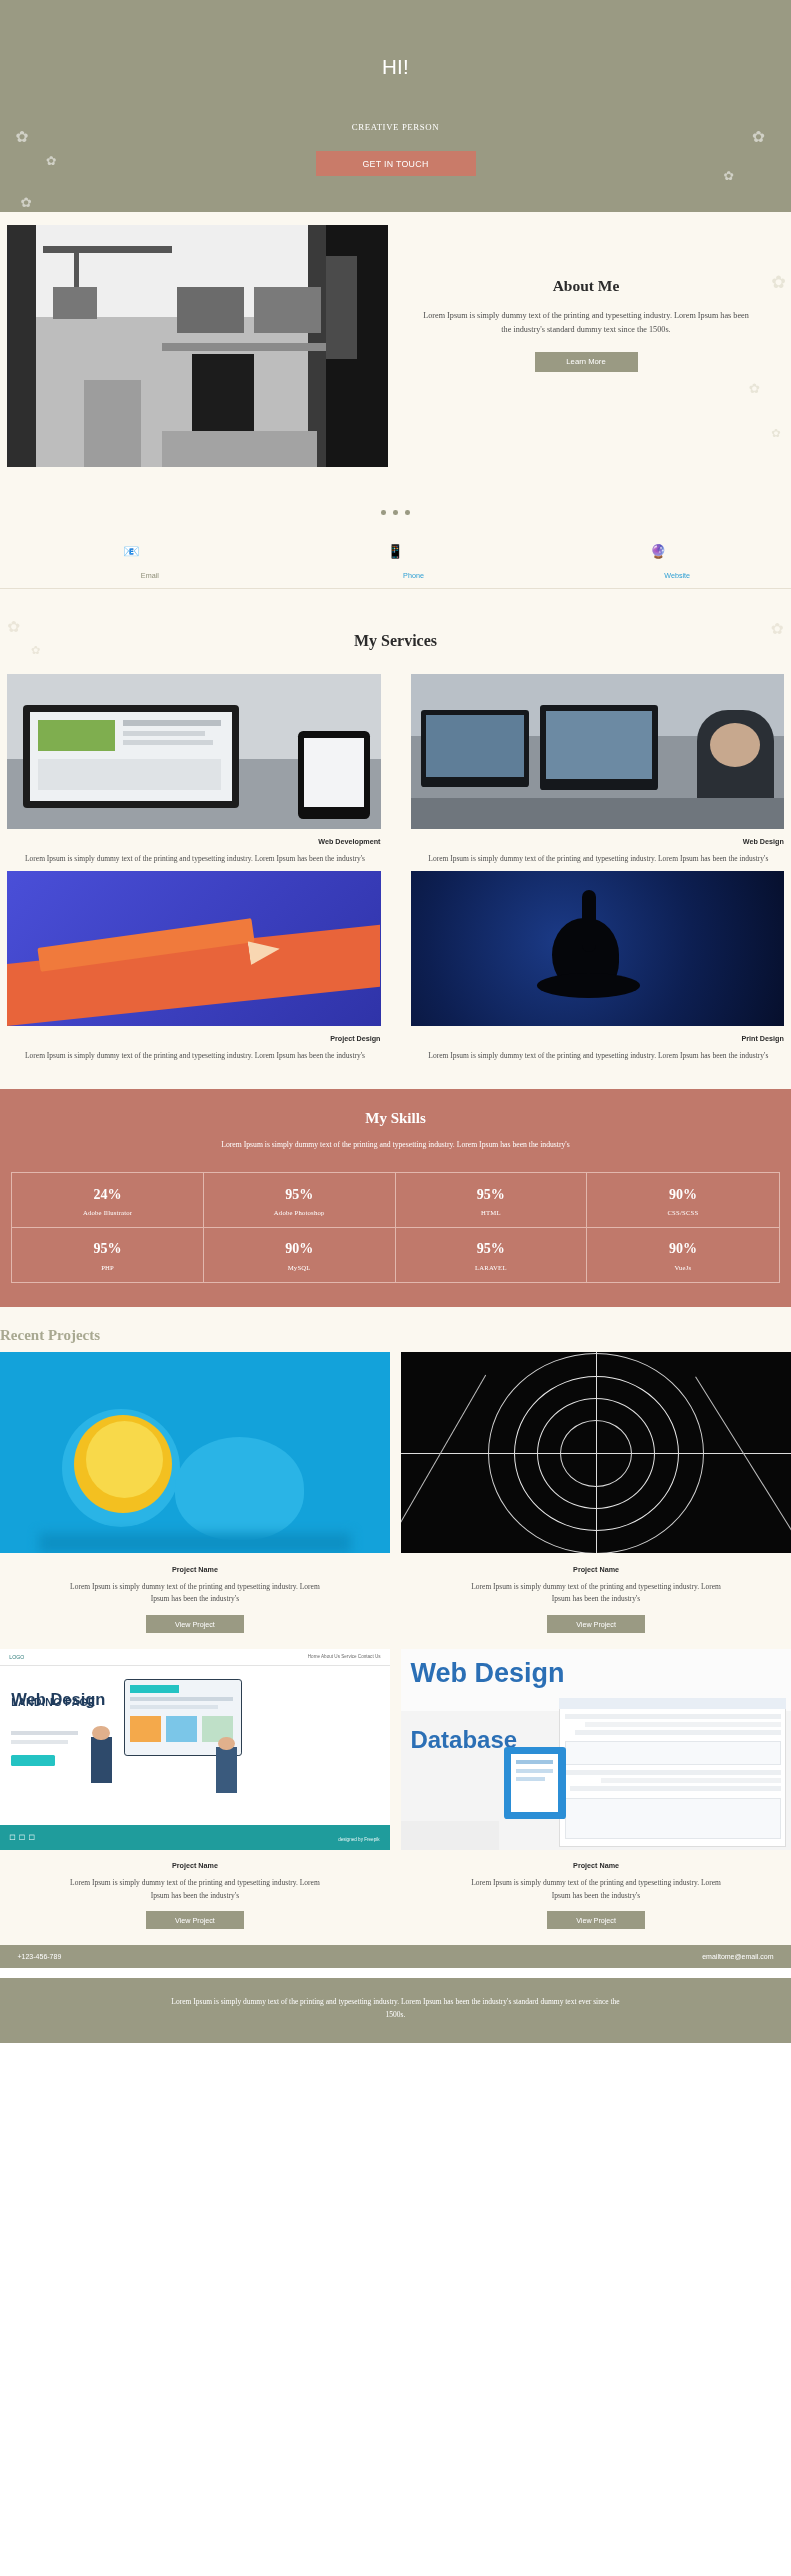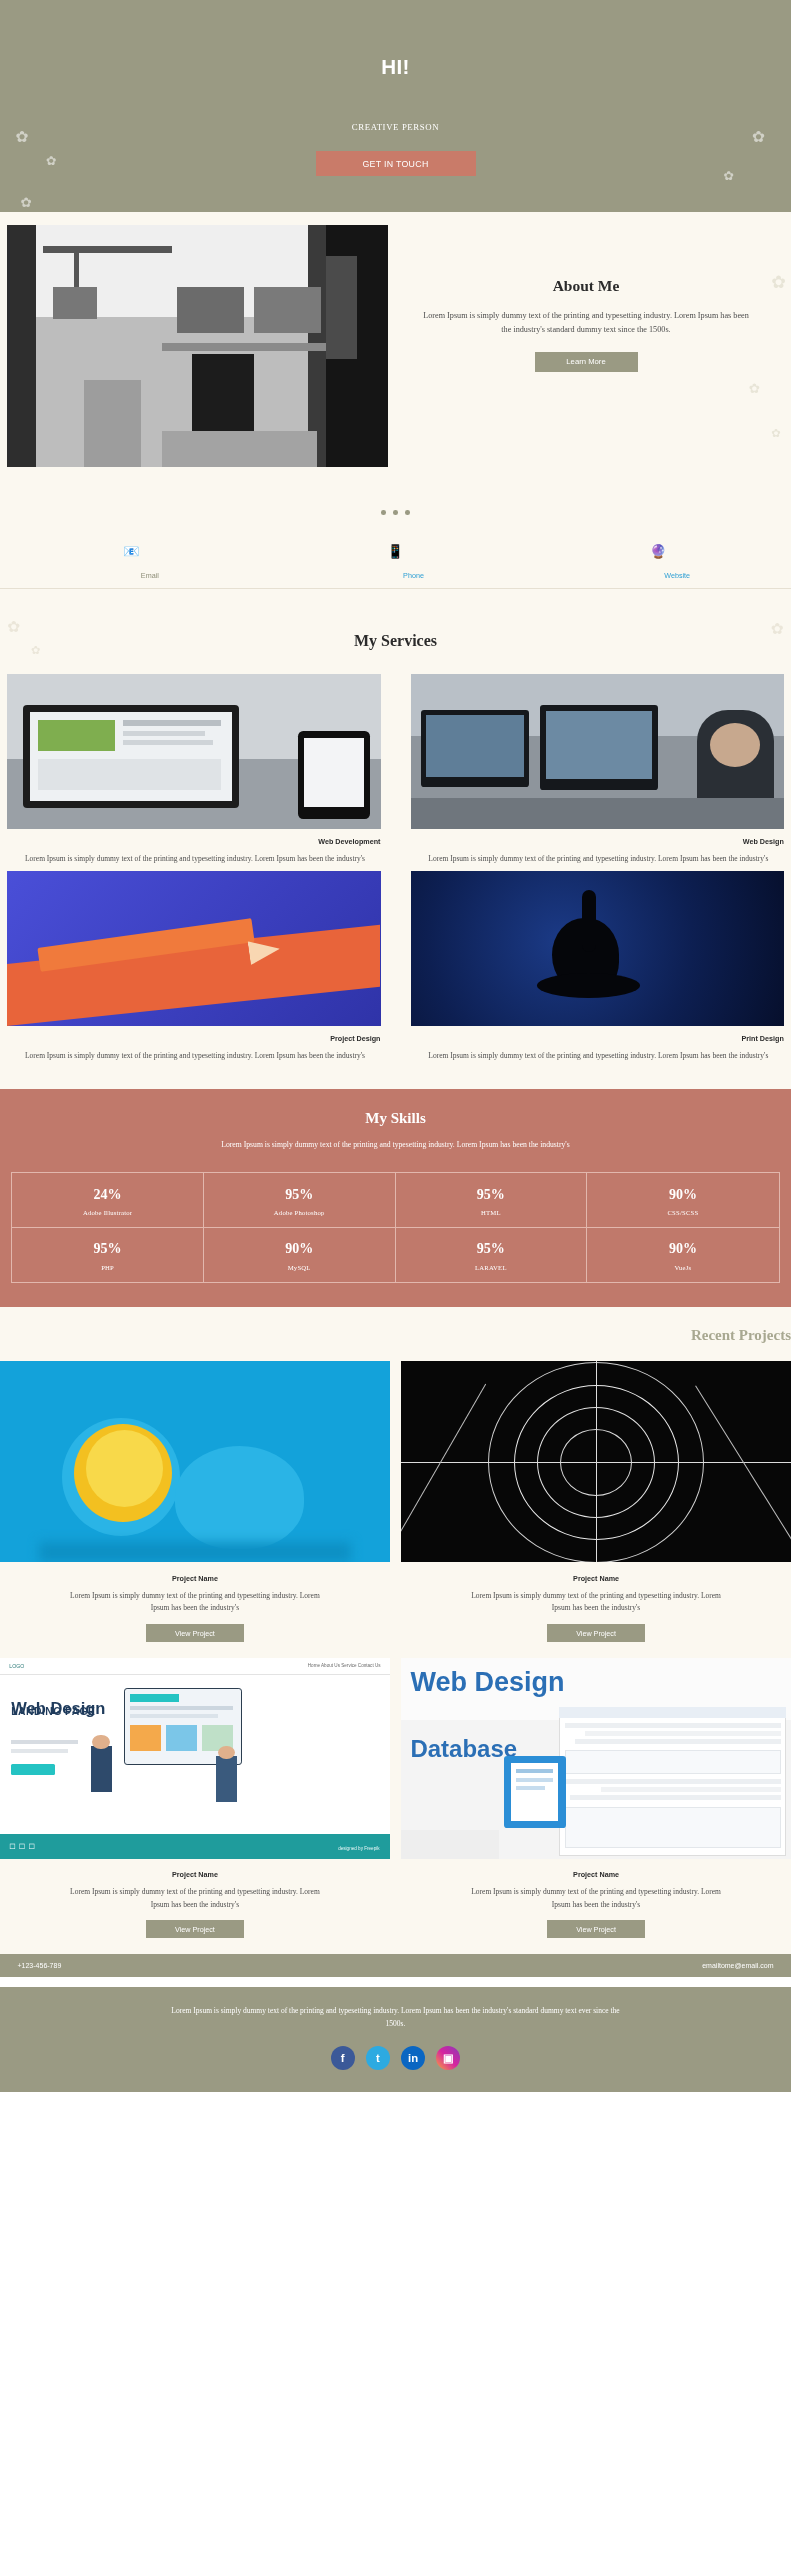--- a/index.html
+++ b/index.html
@@ -14,21 +14,21 @@
   .hero {
     position: relative;
     background: #9a9a83;
     padding: 52px 0 36px 0;
     text-align: center;
     overflow: hidden;
   }
   .hero-name {
     color: #ffffff;
     font-family: "Liberation Sans", sans-serif;
-    font-weight: bold;
+    font-weight: normal;
     font-size: 20.6px;
     line-height: 1.45;
     letter-spacing: 0.3px;
   }
   .hero-sub {
     margin-top: 40px;
     color: #ffffff;
     font-family: "Liberation Serif", serif;
     font-size: 8.8px;
     letter-spacing: 0.6px;
@@ -227,25 +227,25 @@
   }
   .skill-name {
     margin-top: 6.2px;
     font-size: 6.7px;
     letter-spacing: 0.2px;
   }
 
   
   .projects { background: #fbf8f0; padding: 20.6px 0 0 0; }
   .projects h2 {
-    text-align: right;
+    text-align: left;
     font-family: "Liberation Serif", serif;
     font-size: 15px;
     color: #a8a891;
-    margin-bottom: 17px;
+    margin-bottom: 8px;
   }
   .proj-grid {
     display: grid;
     grid-template-columns: 1fr 1fr;
     gap: 0 11.3px;
     padding: 0 0;
   }
   .proj-cell { text-align: center; }
   .proj-img {
     width: 100%;
@@ -651,20 +651,14 @@
   </div>
 </section>
 
 <div class="footbar">
   <span>+123-456-789</span>
   <span>emailtome@email.com</span>
 </div>
 <div class="footnote"></div>
 <footer class="footer-dark">
   <p>Lorem Ipsum is simply dummy text of the printing and typesetting industry. Lorem Ipsum has been the industry's standard dummy text ever since the 1500s.</p>
-  <div class="socials">
-    <span class="soc soc-fb">f</span>
-    <span class="soc soc-tw">t</span>
-    <span class="soc soc-in">in</span>
-    <span class="soc soc-ig">▣</span>
-  </div>
 </footer>
 
 
 </body></html>

